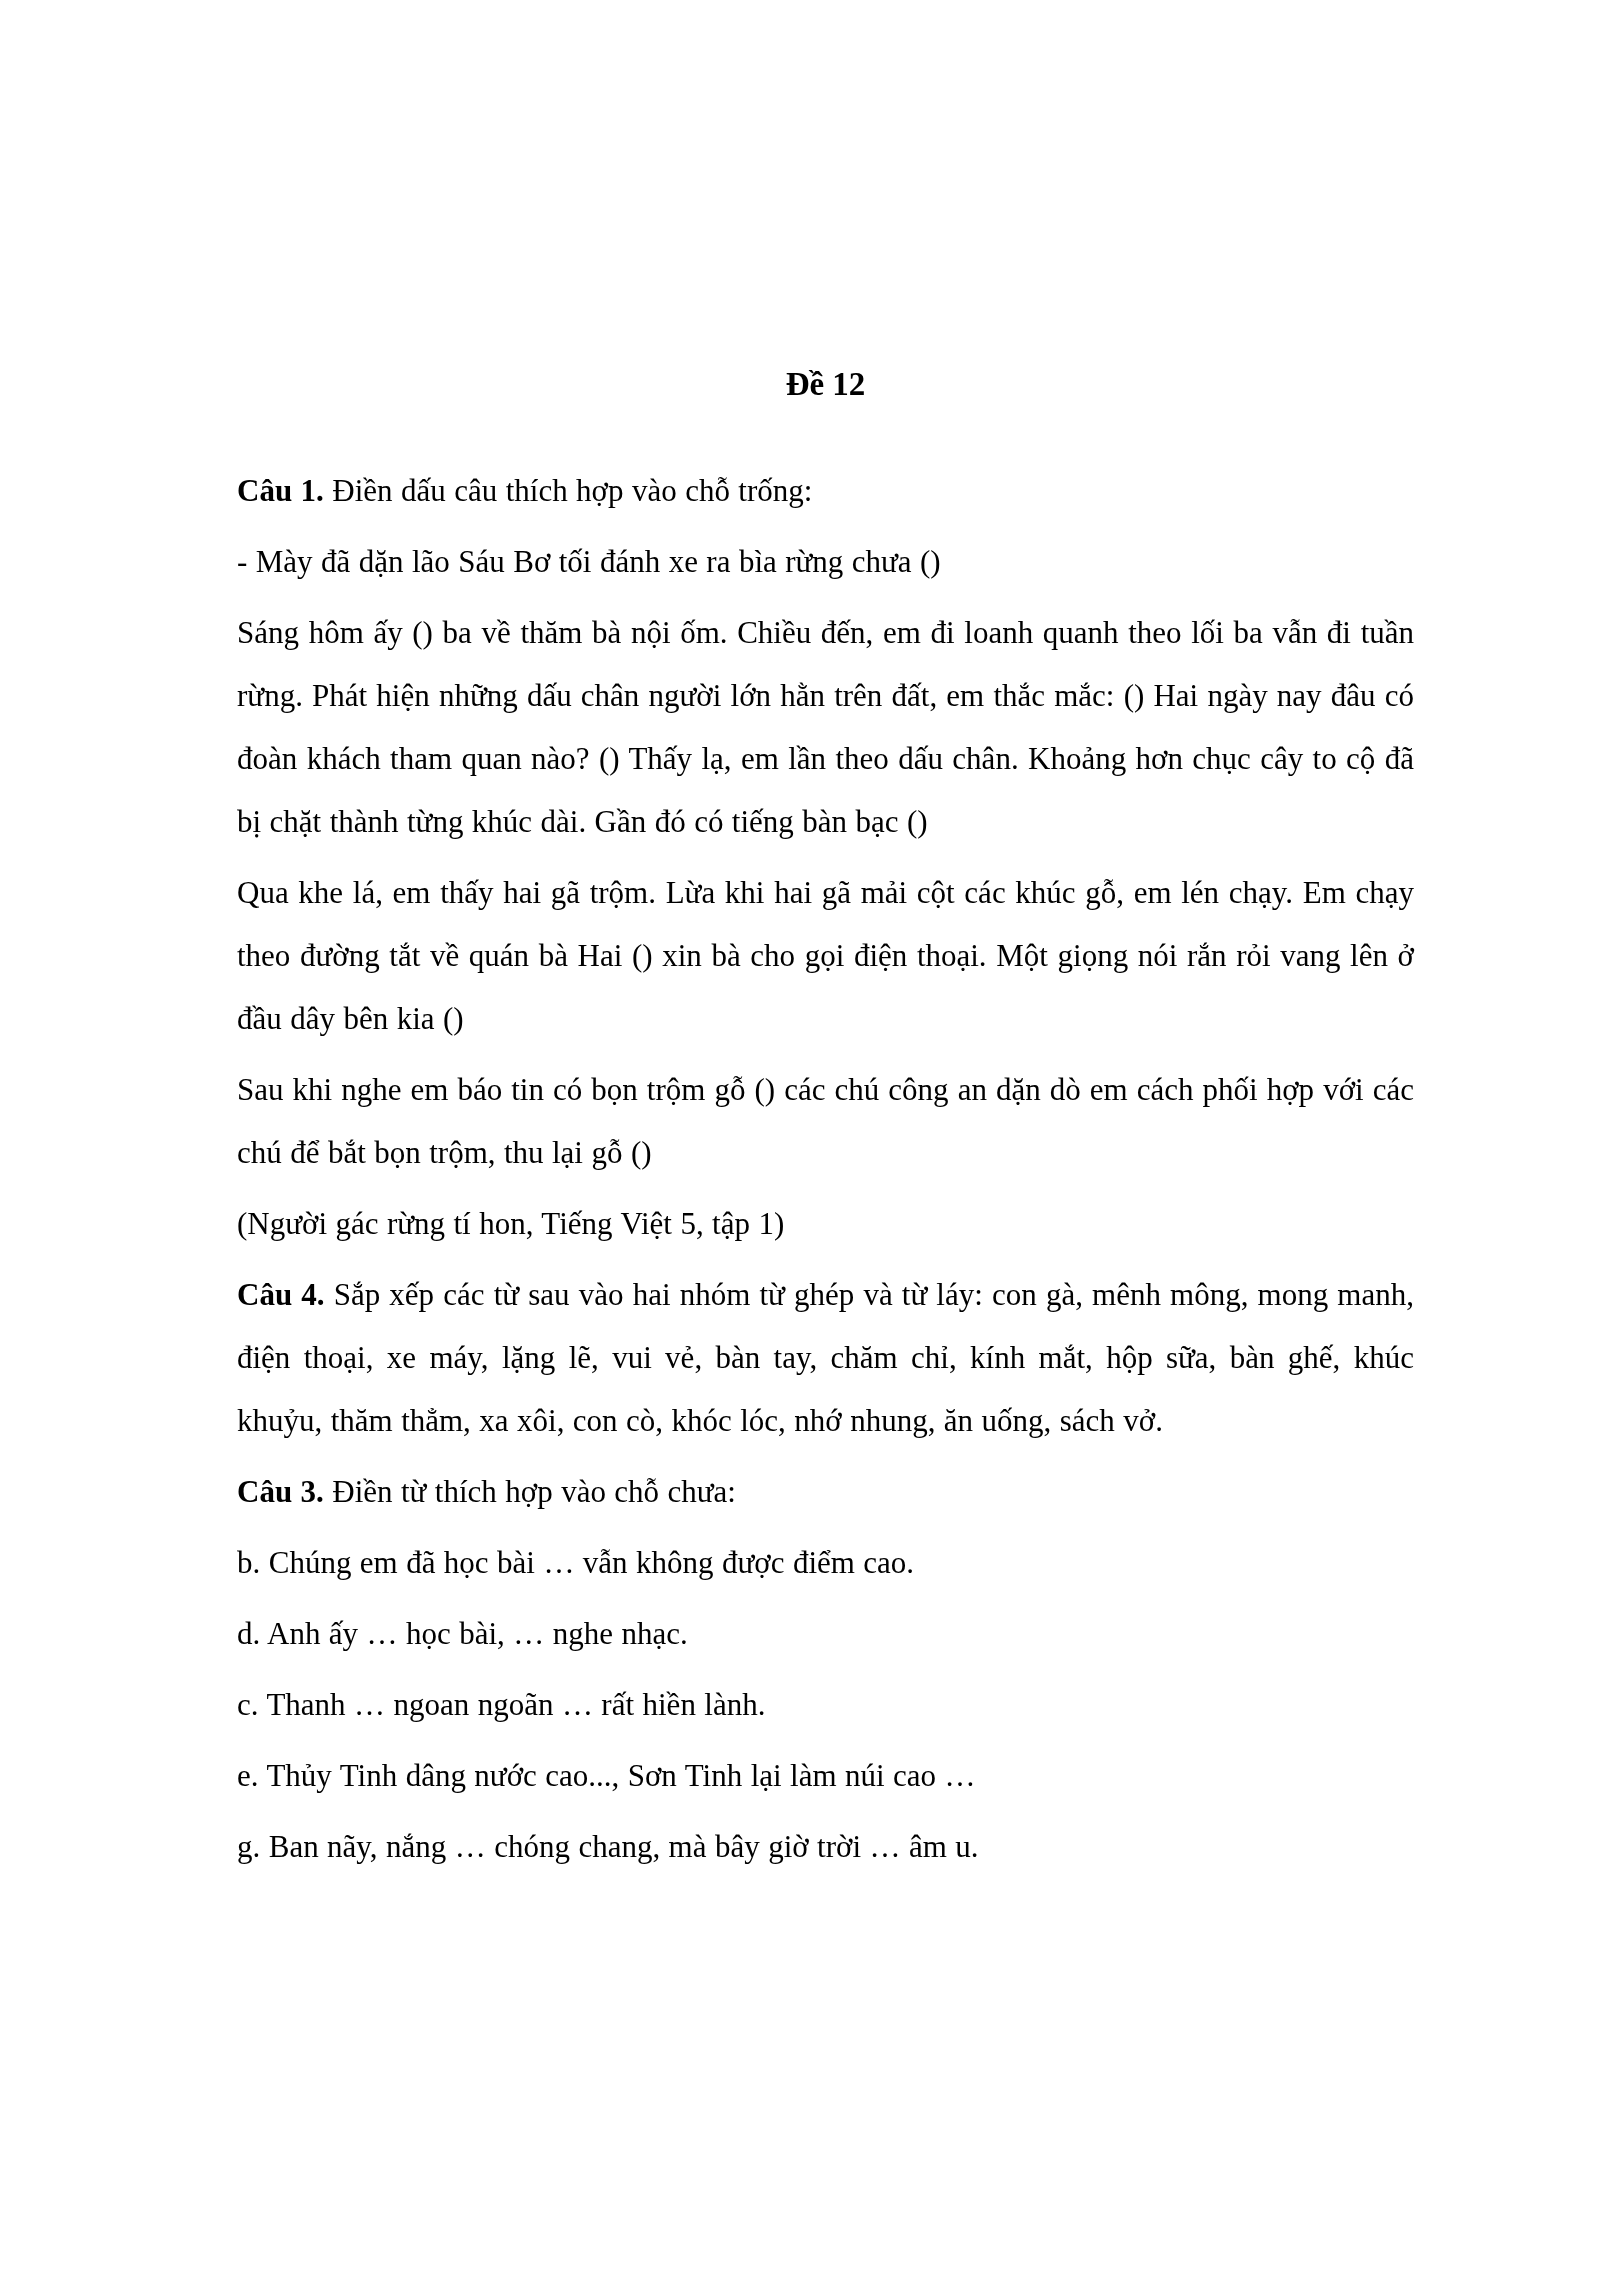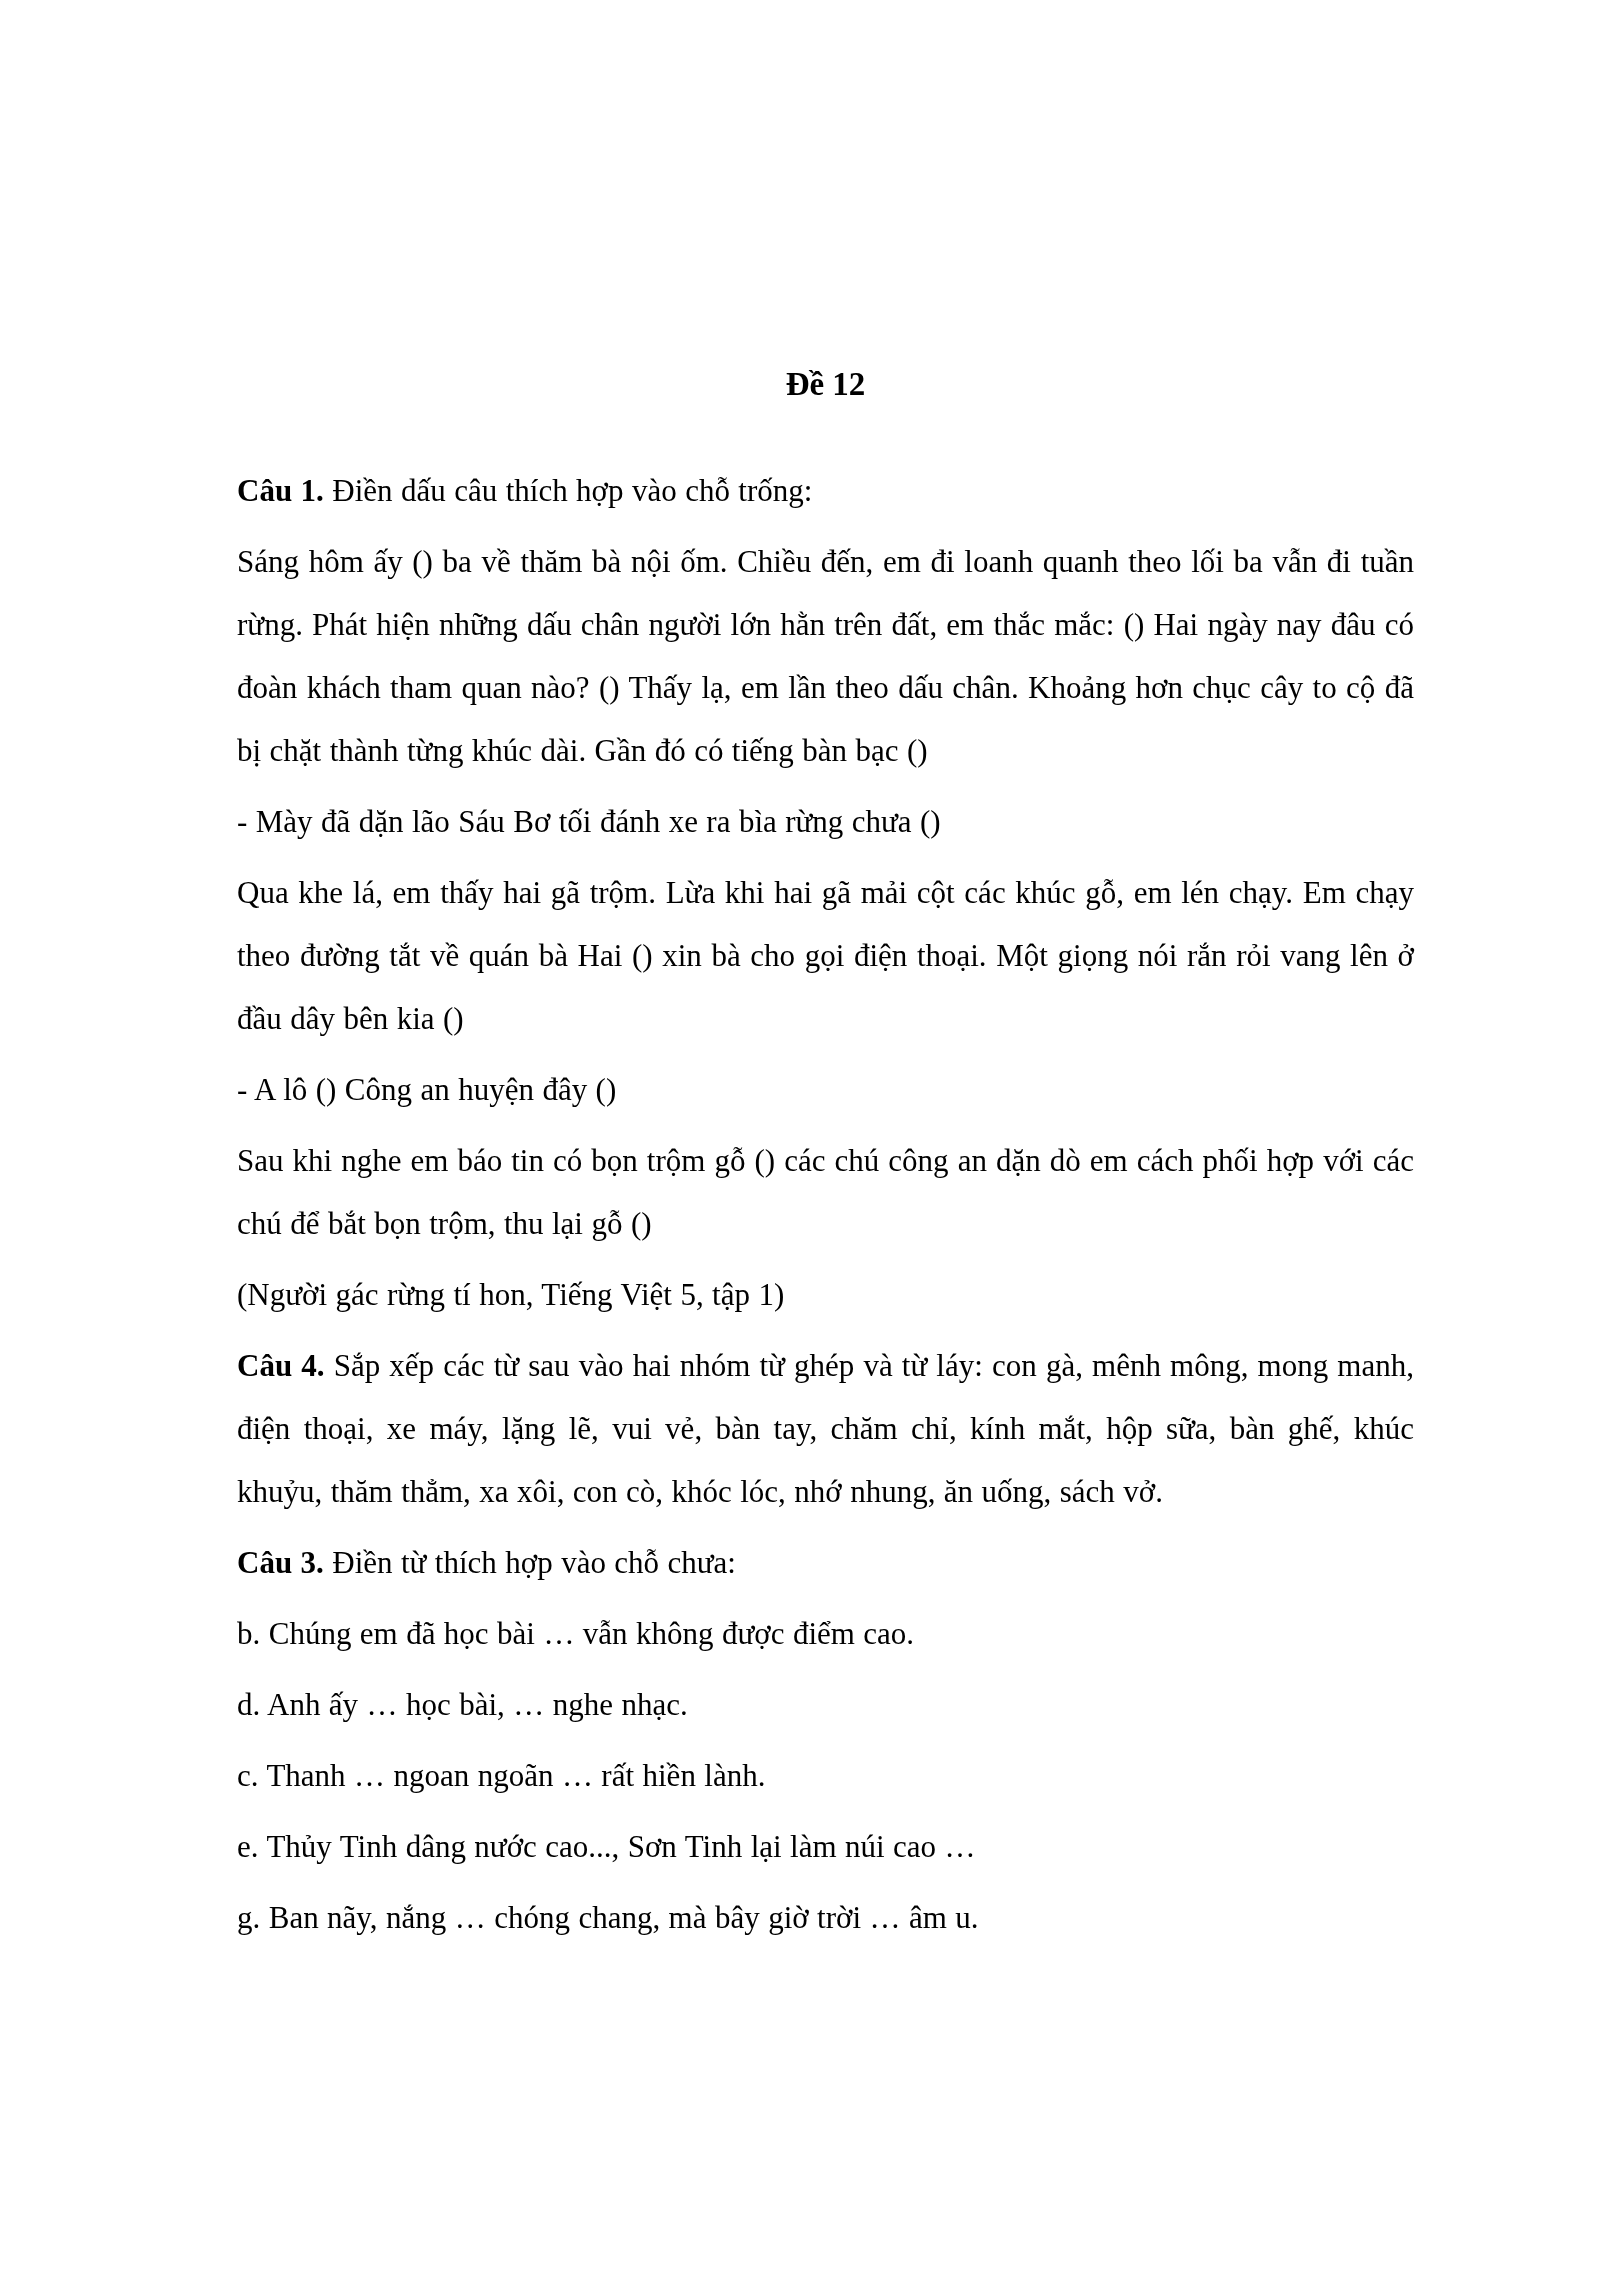--- a/index.html
+++ b/index.html
@@ -44,27 +44,26 @@
 </style>
 </head>
 <body>
 
 <div class="page">
 
   <h1 class="title">Đề 12</h1>
 
   <p class="para"><b class="q-label">Câu 1. </b><span>Điền dấu câu thích hợp vào chỗ trống:</span></p>
 
+  <p class="para">- Mày đã dặn lão Sáu Bơ tối đánh xe ra bìa rừng chưa ()</p>
+
   <p class="para">Sáng hôm ấy () ba về thăm bà nội ốm. Chiều đến, em đi loanh quanh theo lối ba vẫn đi tuần rừng. Phát hiện những dấu chân người lớn hằn trên đất, em thắc mắc: () Hai ngày nay đâu có đoàn khách tham quan nào? () Thấy lạ, em lần theo dấu chân. Khoảng hơn chục cây to cộ đã bị chặt thành từng khúc dài. Gần đó có tiếng bàn bạc ()</p>
-
-  <p class="para">- Mày đã dặn lão Sáu Bơ tối đánh xe ra bìa rừng chưa ()</p>
 
   <p class="para">Qua khe lá, em thấy hai gã trộm. Lừa khi hai gã mải cột các khúc gỗ, em lén chạy. Em chạy theo đường tắt về quán bà Hai () xin bà cho gọi điện thoại. Một giọng nói rắn rỏi vang lên ở đầu dây bên kia ()</p>
 
-  <p class="para">- A lô () Công an huyện đây ()</p>
 
   <p class="para">Sau khi nghe em báo tin có bọn trộm gỗ () các chú công an dặn dò em cách phối hợp với các chú để bắt bọn trộm, thu lại gỗ ()</p>
 
   <p class="para citation">(Người gác rừng tí hon, Tiếng Việt 5, tập 1)</p>
 
   <p class="para"><b class="q-label">Câu 4. </b><span>Sắp xếp các từ sau vào hai nhóm từ ghép và từ láy: con gà, mênh mông, mong manh, điện thoại, xe máy, lặng lẽ, vui vẻ, bàn tay, chăm chỉ, kính mắt, hộp sữa, bàn ghế, khúc khuỷu, thăm thẳm, xa xôi, con cò, khóc lóc, nhớ nhung, ăn uống, sách vở.</span></p>
 
   <p class="para"><b class="q-label">Câu 3. </b><span>Điền từ thích hợp vào chỗ chưa:</span></p>
 
 

